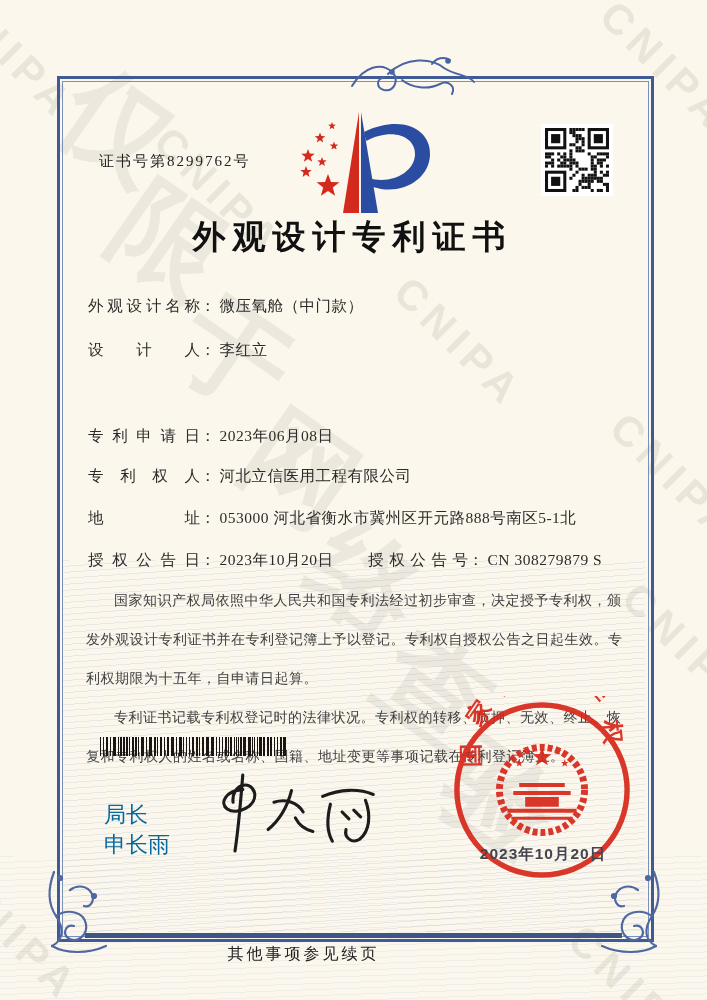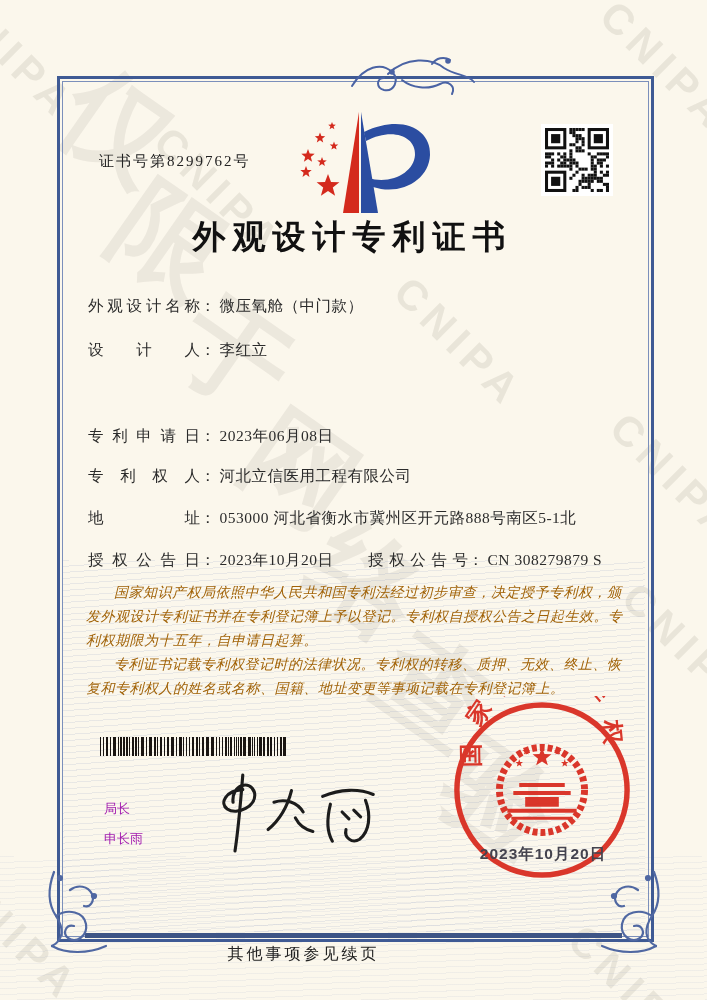--- a/index.html
+++ b/index.html
@@ -24,23 +24,23 @@
   .abs{position:absolute;z-index:3;}
   .cert-no{left:99px;top:116px;font-size:15px;letter-spacing:2px;color:#222;margin-top:36px;}
   .title{left:57px;top:215px;width:591px;text-align:center;font-size:33px;font-weight:700;
          letter-spacing:7px;color:#111;}
   .frow{left:88px;width:560px;font-size:15.5px;white-space:nowrap;}
   .fl{display:inline-block;width:112px;text-align:justify;text-align-last:justify;vertical-align:bottom;color:#2b2b2b;}
   .fl2{display:inline-block;width:100px;text-align:justify;text-align-last:justify;vertical-align:bottom;}
   .fc{display:inline-block;margin-right:4px;}
   .fv{letter-spacing:0.5px;}
   .grant-no{position:absolute;left:280px;top:0;white-space:nowrap;}
-  .paras{left:86px;top:581px;width:537px;font-size:14px;line-height:24px;color:#a16207;z-index:3;font-style:italic;}
+  .paras{left:86px;top:581px;width:537px;font-size:14px;line-height:39px;color:#404040;z-index:3;}
   .paras p{margin:0;text-indent:2em;letter-spacing:0.5px;}
-  .signer{left:104px;font-family:"Liberation Sans","DejaVu Sans",sans-serif;font-size:13px;color:#a21caf;}
+  .signer{left:104px;font-family:"Liberation Sans","DejaVu Sans",sans-serif;font-size:22px;color:#0369a1;}
   .pagenum{left:57px;top:898px;width:591px;text-align:center;font-size:13px;color:#333;letter-spacing:1px;}
   .footer-note{left:0;top:944px;width:607px;text-align:center;font-size:16px;letter-spacing:3px;color:#222;z-index:3;}
   .seal-date{left:468px;top:844px;width:150px;text-align:center;font-size:15.5px;font-weight:700;
              color:#44434e;letter-spacing:1px;z-index:6;font-family:"Liberation Sans","DejaVu Sans",sans-serif;}
   .qr-box{left:541px;top:124px;width:72px;height:72px;background:#fff;z-index:3;}
   svg{display:block;}
 </style>
 </head>
 <body>
 

